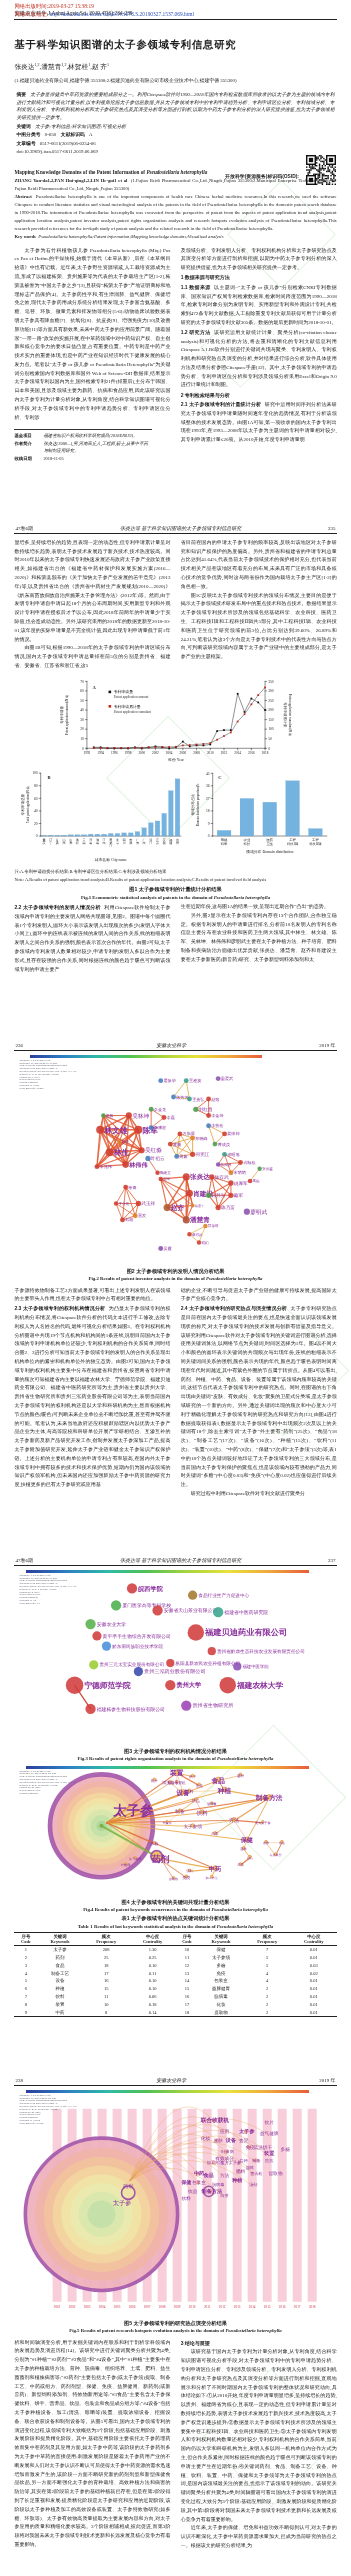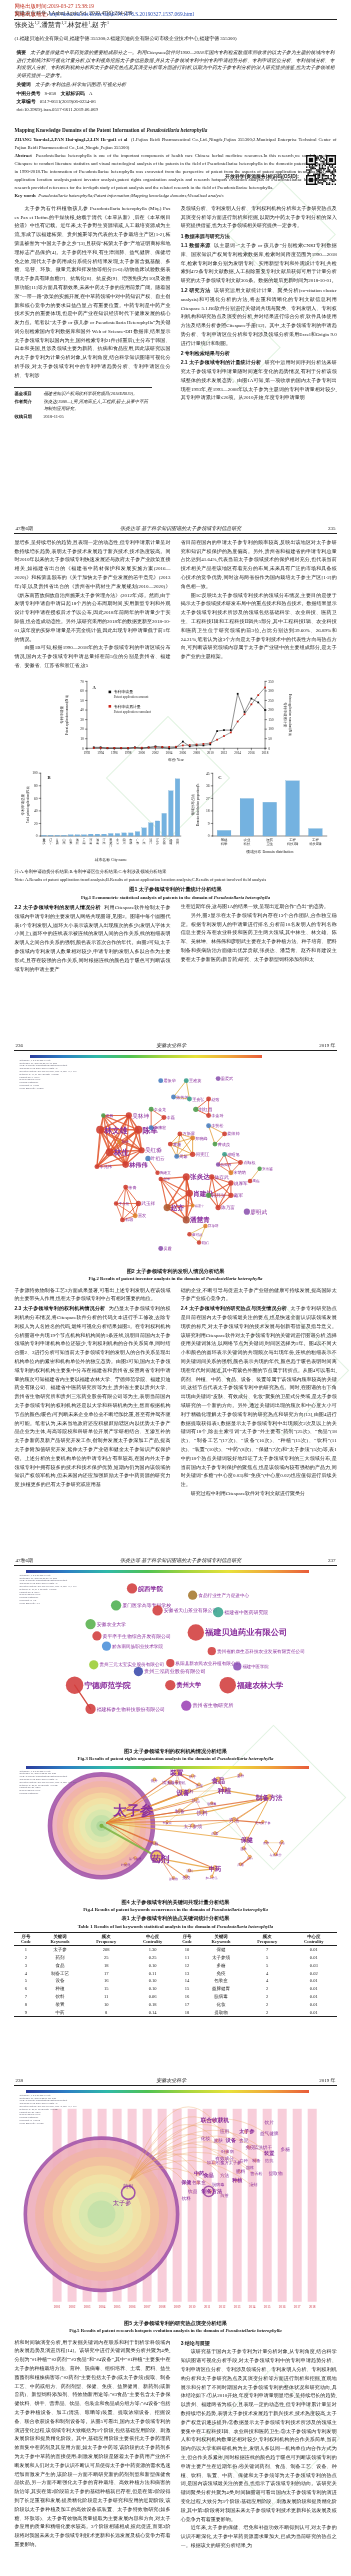--- a/index.html
+++ b/index.html
@@ -64,20 +64,21 @@
 
 <section class="page" style="height:518px">
   <div class="wm" style="width:77px;height:77px;right:31px;top:196px"></div>
   <div class="wm" style="width:57px;height:57px;right:82px;top:319px"></div>
   <div class="stamp z">
     <div class="red">网络出版时间:2019-03-27 15:38:19</div>
     <div class="l2">安徽农业科学,J.Anhui Agric.Sci. 2019,47(6):234-239</div>
     <div class="l3 red"><span>网络出版地址:</span> <span class="blue">http://kns.cnki.net/kcms/detail/34.1076.S.20190327.1537.069.html</span></div>
     <div class="toprule"></div>
   </div>
+  <div class="title z">基于科学知识图谱的太子参领域专利信息研究</div>
   <div class="authors z">
     <span>张炎达</span><sup>1,2</sup><span>,潘慧青</span><sup>1,2</sup><span>,林贺桂</span><sup>1</sup><span>,赵 齐</span><sup>1</sup>
   </div>
   <div class="affil z">(1.福建贝迪药业有限公司,福建宁德 355300;2.福建贝迪药业有限公司市级企业技术中心,福建宁德 355300)</div>
   <div class="absblock z"><span class="lab">摘要</span><span>太子参是保健类中草药资源的重要组成部分之一。利用Citespace软件对1990—2018年国内专利检索数据库所收录的以太子参为主题的领域内专利进行文献统计和可视化计量分析,以专利视角挖掘太子参信息数据,并从太子参领域专利中的专利申请趋势分析、专利申请区位分析、专利领域分析、专利发明人分析、专利权利机构分析和太子参研究热点及其演变分析等方面进行剖析,以期为中药太子参专利分析的深入研究提供借鉴,也为太子参领域相关研究提供一定参考。</span></div>
   <div class="metaline"><span class="lab">关键词</span><span>太子参;专利信息;科学知识图谱;可视化分析</span></div>
   <div class="metaline up"><span class="lab">中图分类号</span><span>S-058</span>&nbsp;&nbsp;&nbsp;&nbsp;<span class="lab">文献标识码</span><span>A</span></div>
   <div class="metaline up"><span class="lab">文章编号</span><span>0517-6611(2019)06-0234-06</span></div>
   <div class="metaline up">doi:10.3969/j.issn.0517-6611.2019.06.069</div>
   <div class="osid-label">开放科学(资源服务)标识码(OSID):</div>

